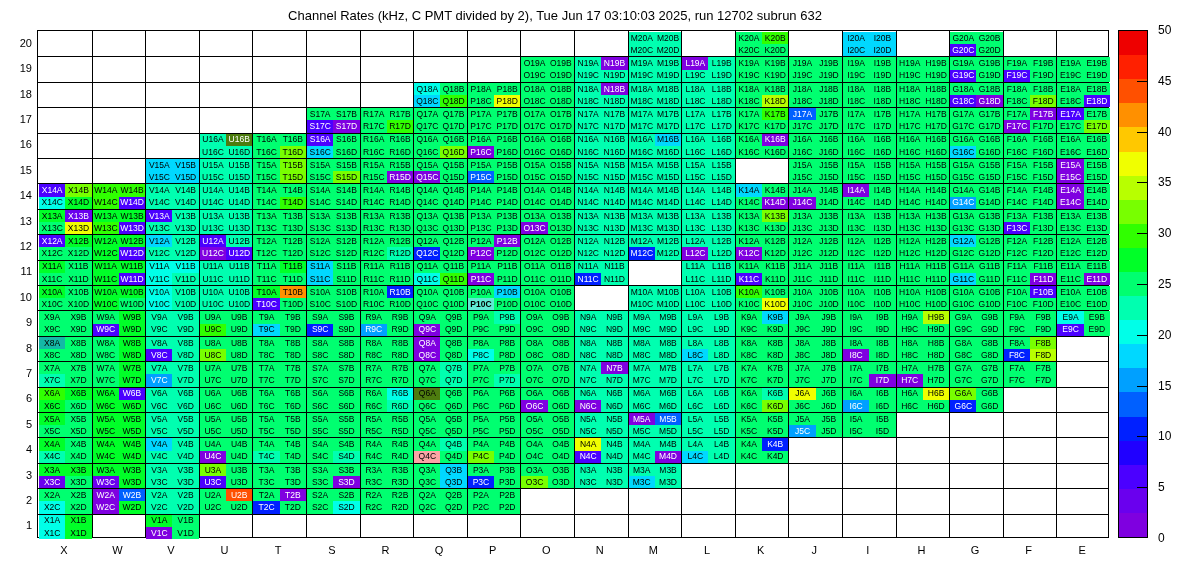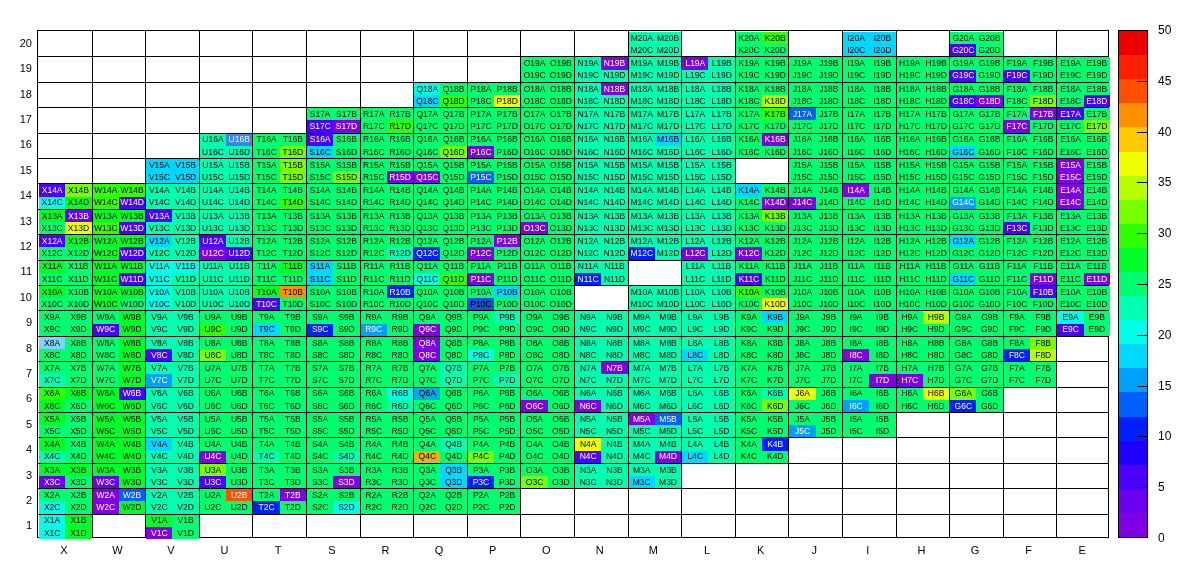--- a/index.html
+++ b/index.html
@@ -38,20 +38,21 @@
         display:flex;flex-direction:column-reverse;}
   #cbar .band{flex:1 1 auto;width:100%;}
   #cbticks{position:absolute;left:1148px;top:30px;width:46px;height:508px;}
   .cbtick{position:absolute;left:10px;font-size:12px;line-height:1;}
   .cbmark{position:absolute;left:-11px;width:11px;height:1px;background:#000;}
 </style>
 </head>
 <body>
 <div id="root">
 
+<div id="title">Channel Rates (kHz, C PMT divided by 2), Tue Jun 17 03:10:03 2025, run 12702 subrun 632</div>
 
 <div id="yticks">
       <div class="ytick" style="top: 520.3px;">1</div>
       <div class="ytick" style="top: 494.9px;">2</div>
       <div class="ytick" style="top: 469.5px;">3</div>
       <div class="ytick" style="top: 444.1px;">4</div>
       <div class="ytick" style="top: 418.7px;">5</div>
       <div class="ytick" style="top: 393.3px;">6</div>
       <div class="ytick" style="top: 367.9px;">7</div>
       <div class="ytick" style="top: 342.5px;">8</div>
@@ -138,21 +139,21 @@
         <div class="pad" style="background: rgb(0, 255, 112); color: rgb(0, 0, 0);">X10C</div>
         <div class="pad" style="background: rgb(0, 255, 112); color: rgb(0, 0, 0);">X10D</div>
       </div>
       <div class="mod" style="left: 1px; top: 280.4px; width: 52.6px; height: 24.4px;">
         <div class="pad" style="background: rgb(0, 255, 112); color: rgb(0, 0, 0);">X9A</div>
         <div class="pad" style="background: rgb(0, 255, 112); color: rgb(0, 0, 0);">X9B</div>
         <div class="pad" style="background: rgb(0, 255, 112); color: rgb(0, 0, 0);">X9C</div>
         <div class="pad" style="background: rgb(0, 255, 112); color: rgb(0, 0, 0);">X9D</div>
       </div>
       <div class="mod" style="left: 1px; top: 305.8px; width: 52.6px; height: 24.4px;">
-        <div class="pad" style="background: #7dd3fc; color: rgb(0, 0, 0);">X8A</div>
+        <div class="pad" style="background: #14b8a6; color: rgb(0, 0, 0);">X8A</div>
         <div class="pad" style="background: rgb(0, 255, 112); color: rgb(0, 0, 0);">X8B</div>
         <div class="pad" style="background: rgb(0, 255, 112); color: rgb(0, 0, 0);">X8C</div>
         <div class="pad" style="background: rgb(0, 255, 112); color: rgb(0, 0, 0);">X8D</div>
       </div>
       <div class="mod" style="left: 1px; top: 331.2px; width: 52.6px; height: 24.4px;">
         <div class="pad" style="background: rgb(0, 255, 112); color: rgb(0, 0, 0);">X7A</div>
         <div class="pad" style="background: rgb(0, 255, 112); color: rgb(0, 0, 0);">X7B</div>
         <div class="pad" style="background: rgb(0, 255, 176); color: rgb(0, 0, 0);">X7C</div>
         <div class="pad" style="background: rgb(0, 255, 112); color: rgb(0, 0, 0);">X7D</div>
       </div>
@@ -355,21 +356,21 @@
         <div class="pad" style="background: rgb(0, 255, 176); color: rgb(0, 0, 0);">V2D</div>
       </div>
       <div class="mod" style="left: 108.2px; top: 483.6px; width: 52.6px; height: 24.4px;">
         <div class="pad" style="background: rgb(0, 255, 40); color: rgb(0, 0, 0);">V1A</div>
         <div class="pad" style="background: rgb(0, 255, 112); color: rgb(0, 0, 0);">V1B</div>
         <div class="pad" style="background: rgb(127, 0, 224); color: rgb(255, 255, 255);">V1C</div>
         <div class="pad" style="background: rgb(0, 255, 112); color: rgb(0, 0, 0);">V1D</div>
       </div>
       <div class="mod" style="left: 161.8px; top: 102.6px; width: 52.6px; height: 24.4px;">
         <div class="pad" style="background: rgb(0, 255, 176); color: rgb(0, 0, 0);">U16A</div>
-        <div class="pad" style="background: #3b82f6; color: rgb(255, 255, 255);">U16B</div>
+        <div class="pad" style="background: #4d7c0f; color: rgb(255, 255, 255);">U16B</div>
         <div class="pad" style="background: rgb(0, 255, 176); color: rgb(0, 0, 0);">U16C</div>
         <div class="pad" style="background: rgb(0, 255, 176); color: rgb(0, 0, 0);">U16D</div>
       </div>
       <div class="mod" style="left: 161.8px; top: 128px; width: 52.6px; height: 24.4px;">
         <div class="pad" style="background: rgb(0, 255, 176); color: rgb(0, 0, 0);">U15A</div>
         <div class="pad" style="background: rgb(0, 255, 176); color: rgb(0, 0, 0);">U15B</div>
         <div class="pad" style="background: rgb(0, 255, 176); color: rgb(0, 0, 0);">U15C</div>
         <div class="pad" style="background: rgb(0, 255, 176); color: rgb(0, 0, 0);">U15D</div>
       </div>
       <div class="mod" style="left: 161.8px; top: 153.4px; width: 52.6px; height: 24.4px;">
@@ -798,35 +799,35 @@
         <div class="pad" style="background: rgb(127, 0, 224); color: rgb(255, 255, 255);">Q8C</div>
         <div class="pad" style="background: rgb(0, 255, 112); color: rgb(0, 0, 0);">Q8D</div>
       </div>
       <div class="mod" style="left: 376.2px; top: 331.2px; width: 52.6px; height: 24.4px;">
         <div class="pad" style="background: rgb(0, 255, 112); color: rgb(0, 0, 0);">Q7A</div>
         <div class="pad" style="background: rgb(0, 255, 176); color: rgb(0, 0, 0);">Q7B</div>
         <div class="pad" style="background: rgb(0, 255, 112); color: rgb(0, 0, 0);">Q7C</div>
         <div class="pad" style="background: rgb(0, 255, 176); color: rgb(0, 0, 0);">Q7D</div>
       </div>
       <div class="mod" style="left: 376.2px; top: 356.6px; width: 52.6px; height: 24.4px;">
-        <div class="pad" style="background: #0ea5e9; color: rgb(0, 0, 0);">Q6A</div>
+        <div class="pad" style="background: #4d7c0f; color: rgb(0, 0, 0);">Q6A</div>
         <div class="pad" style="background: rgb(0, 255, 112); color: rgb(0, 0, 0);">Q6B</div>
         <div class="pad" style="background: rgb(0, 255, 112); color: rgb(0, 0, 0);">Q6C</div>
         <div class="pad" style="background: rgb(0, 255, 112); color: rgb(0, 0, 0);">Q6D</div>
       </div>
       <div class="mod" style="left: 376.2px; top: 382px; width: 52.6px; height: 24.4px;">
         <div class="pad" style="background: rgb(0, 255, 112); color: rgb(0, 0, 0);">Q5A</div>
         <div class="pad" style="background: rgb(0, 255, 112); color: rgb(0, 0, 0);">Q5B</div>
         <div class="pad" style="background: rgb(0, 255, 112); color: rgb(0, 0, 0);">Q5C</div>
         <div class="pad" style="background: rgb(0, 255, 112); color: rgb(0, 0, 0);">Q5D</div>
       </div>
       <div class="mod" style="left: 376.2px; top: 407.4px; width: 52.6px; height: 24.4px;">
         <div class="pad" style="background: rgb(0, 255, 112); color: rgb(0, 0, 0);">Q4A</div>
         <div class="pad" style="background: rgb(0, 255, 176); color: rgb(0, 0, 0);">Q4B</div>
-        <div class="pad" style="background: #eab308; color: rgb(0, 0, 0);">Q4C</div>
+        <div class="pad" style="background: #fca5a5; color: rgb(0, 0, 0);">Q4C</div>
         <div class="pad" style="background: rgb(0, 255, 112); color: rgb(0, 0, 0);">Q4D</div>
       </div>
       <div class="mod" style="left: 376.2px; top: 432.8px; width: 52.6px; height: 24.4px;">
         <div class="pad" style="background: rgb(0, 255, 112); color: rgb(0, 0, 0);">Q3A</div>
         <div class="pad" style="background: rgb(0, 216, 255); color: rgb(0, 0, 0);">Q3B</div>
         <div class="pad" style="background: rgb(0, 255, 112); color: rgb(0, 0, 0);">Q3C</div>
         <div class="pad" style="background: rgb(0, 216, 255); color: rgb(0, 0, 0);">Q3D</div>
       </div>
       <div class="mod" style="left: 376.2px; top: 458.2px; width: 52.6px; height: 24.4px;">
         <div class="pad" style="background: rgb(0, 255, 112); color: rgb(0, 0, 0);">Q2A</div>
@@ -878,21 +879,21 @@
       </div>
       <div class="mod" style="left: 429.8px; top: 229.6px; width: 52.6px; height: 24.4px;">
         <div class="pad" style="background: rgb(0, 255, 112); color: rgb(0, 0, 0);">P11A</div>
         <div class="pad" style="background: rgb(0, 255, 112); color: rgb(0, 0, 0);">P11B</div>
         <div class="pad" style="background: rgb(127, 0, 224); color: rgb(255, 255, 255);">P11C</div>
         <div class="pad" style="background: rgb(0, 255, 112); color: rgb(0, 0, 0);">P11D</div>
       </div>
       <div class="mod" style="left: 429.8px; top: 255px; width: 52.6px; height: 24.4px;">
         <div class="pad" style="background: rgb(0, 255, 112); color: rgb(0, 0, 0);">P10A</div>
         <div class="pad" style="background: rgb(0, 216, 255); color: rgb(0, 0, 0);">P10B</div>
-        <div class="pad" style="background: #1d4ed8; color: rgb(0, 0, 0);">P10C</div>
+        <div class="pad" style="background: #5eead4; color: rgb(0, 0, 0); font-weight: bold;">P10C</div>
         <div class="pad" style="background: rgb(0, 255, 112); color: rgb(0, 0, 0);">P10D</div>
       </div>
       <div class="mod" style="left: 429.8px; top: 280.4px; width: 52.6px; height: 24.4px;">
         <div class="pad" style="background: rgb(0, 255, 112); color: rgb(0, 0, 0);">P9A</div>
         <div class="pad" style="background: rgb(0, 255, 176); color: rgb(0, 0, 0);">P9B</div>
         <div class="pad" style="background: rgb(0, 255, 112); color: rgb(0, 0, 0);">P9C</div>
         <div class="pad" style="background: rgb(0, 255, 112); color: rgb(0, 0, 0);">P9D</div>
       </div>
       <div class="mod" style="left: 429.8px; top: 305.8px; width: 52.6px; height: 24.4px;">
         <div class="pad" style="background: rgb(0, 255, 112); color: rgb(0, 0, 0);">P8A</div>

